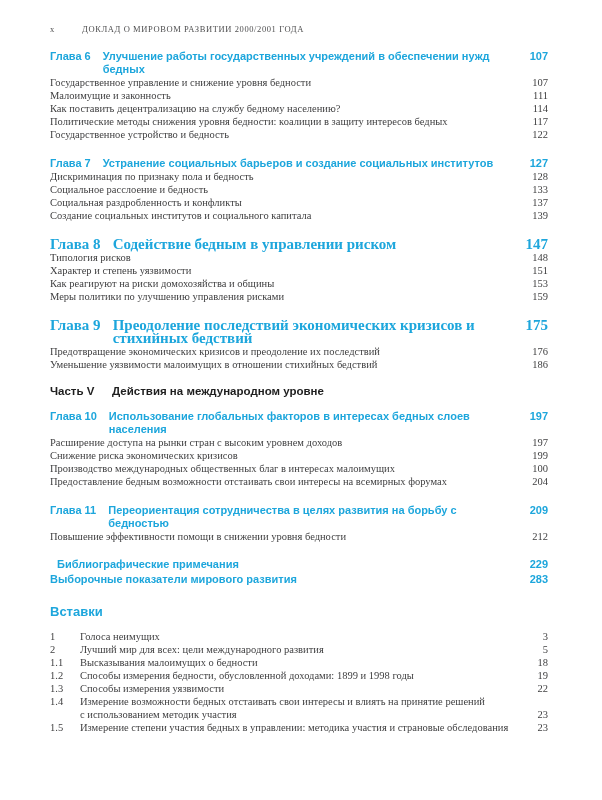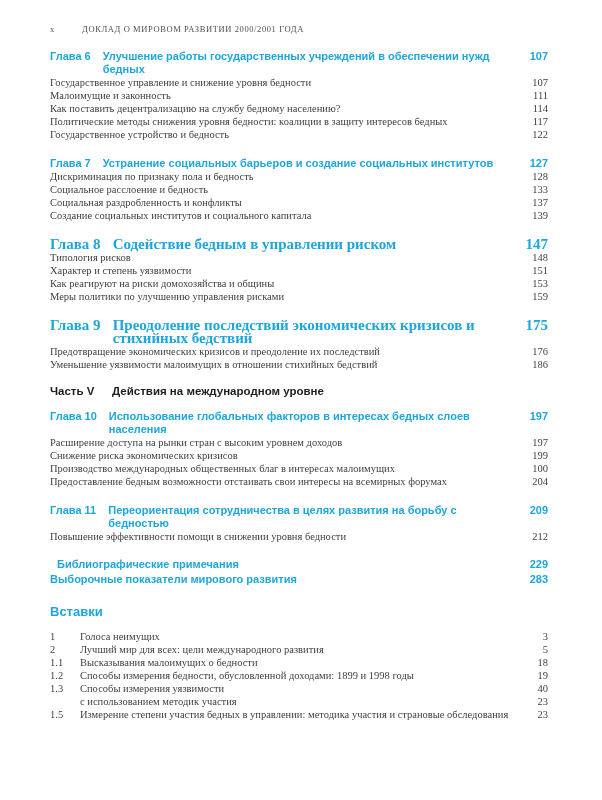--- a/index.html
+++ b/index.html
@@ -245,21 +245,26 @@
           <span class="page-num">18</span>
         </div>
         <div class="box-row">
           <span class="box-num">1.2</span>
           <span class="box-title">Способы измерения бедности, обусловленной доходами: 1899 и 1998 годы</span>
           <span class="page-num">19</span>
         </div>
         <div class="box-row">
           <span class="box-num">1.3</span>
           <span class="box-title">Способы измерения уязвимости</span>
-          <span class="page-num">40</span>
+          <span class="page-num">22</span>
+        </div>
+        <div class="box-row">
+          <span class="box-num">1.4</span>
+          <span class="box-title">Измерение возможности бедных отстаивать свои интересы и влиять на принятие решений</span>
+          <span class="page-num"></span>
         </div>
         <div class="box-row">
           <span class="box-num"></span>
           <span class="box-title">с использованием методик участия</span>
           <span class="page-num">23</span>
         </div>
         <div class="box-row">
           <span class="box-num">1.5</span>
           <span class="box-title">Измерение степени участия бедных в управлении: методика участия и страновые обследования</span>
           <span class="page-num">23</span>

